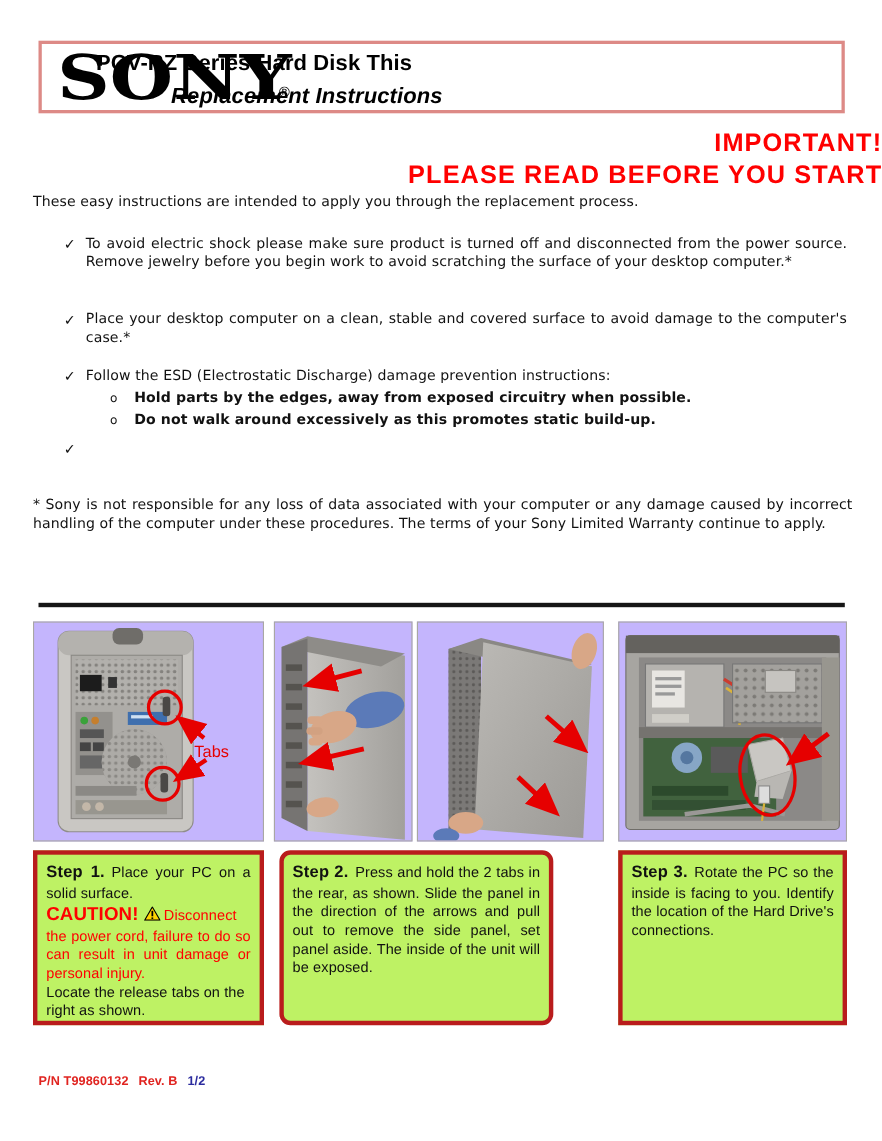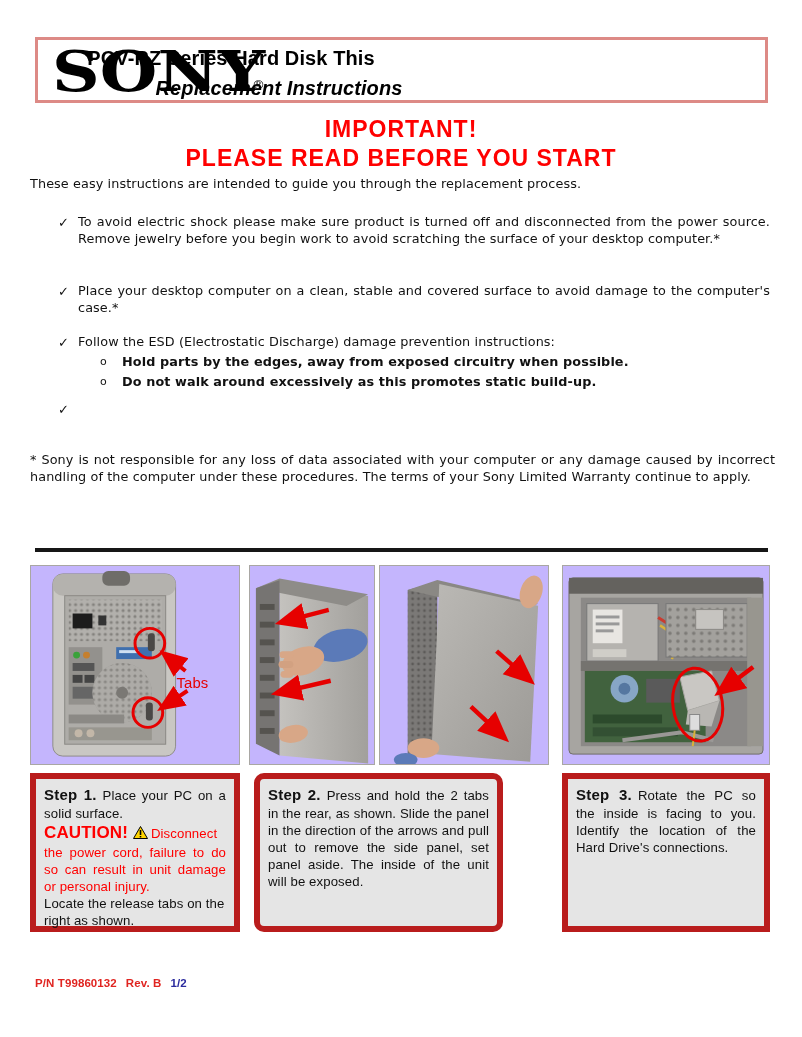--- a/index.html
+++ b/index.html
@@ -24,21 +24,21 @@
   #sony-reg { left:214px; top:36px; font-size:13px; color:#000; }
   .hdr-title {
     width:410px; text-align:center; font-family:"Liberation Sans",sans-serif;
     font-weight:bold; font-size:20px; color:#000; white-space:nowrap;
   }
   #hdr-title1 { left:-12px; top:5px; }
   #hdr-title2 { left:36px; top:35px;font-style:italic; }
 
   
   .notice {
-    left:0; width:802px; text-align:center; color:#ff0000;
+    left:0; width:802px; text-align:right; color:#ff0000;
     font-family:"Liberation Sans",sans-serif; font-weight:bold;
     font-size:23px; letter-spacing:1px; white-space:nowrap;
   }
   #notice1 { top:114px; }
   #notice2 { top:143px; }
 
   
   #intro { left:30px; top:176px; width:745px; }
   .bullet { left:30px; width:740px; padding-left:48px; text-align:justify; }
   .bmark { position:absolute; left:28px; top:0; font-weight:bold; font-size:13px; }
@@ -59,21 +59,21 @@
   
   .fig-box { top:565px; height:200px; border:1px solid #a9a7a3; background:#c4b5fd; overflow:hidden; }
   #fig1 { left:30px;  width:210px; }
   #fig2 { left:249px; width:126px; }
   #fig3 { left:379px; width:170px; }
   #fig4 { left:562px; width:208px; }
   .fig-box svg { display:block; width:100%; height:100%; }
 
   
   .step-box {
-    top:773px; height:159px; border:6px solid #b91c1c; background:#e5e5e5;
+    top:773px; height:159px; border:4px solid #b91c1c; background:#bef264;
     padding:6px 8px; font-size:13.2px; line-height:1.3;
     font-family:"Liberation Sans",sans-serif;
   }
   #step1-box { left:30px;  width:210px; }
   #step2-box { left:254px; width:249px;border-radius:10px; }
   #step3-box { left:562px; width:208px; }
   .step-box p { text-align:justify; }
   .step-label { font-weight:bold; font-size:15px; letter-spacing:0.2px; margin-right:6px; }
   .caution { color:#ff0000; }
   .caution-label { font-weight:bold; font-size:17px; margin-right:2px; }
@@ -91,21 +91,21 @@
 <div id="header-box" class="abs">
   <div id="sony-logo" class="abs">SONY</div>
   <div id="sony-reg" class="abs">®</div>
   <div id="hdr-title1" class="abs hdr-title">PCV-RZ Series Hard Disk This</div>
   <div id="hdr-title2" class="abs hdr-title">Replacement Instructions</div>
 </div>
 
 <div id="notice1" class="abs notice">IMPORTANT!</div>
 <div id="notice2" class="abs notice">PLEASE READ BEFORE YOU START</div>
 
-<div id="intro" class="abs">These easy instructions are intended to guide you through the replacement process.</div>
+<div id="intro" class="abs">These easy instructions are intended to apply you through the replacement process.</div>
 
 <div id="bullet-1" class="abs bullet">
   <span class="bmark">✓</span>
   <span>To avoid electric shock please make sure product is turned off and disconnected from the power source. Remove jewelry before you begin work to avoid scratching the surface of your desktop computer.*</span>
 </div>
 <div id="bullet-2" class="abs bullet">
   <span class="bmark">✓</span>
   <span>Place your desktop computer on a clean, stable and covered surface to avoid damage to the computer's case.*</span>
 </div>
 <div id="bullet-3" class="abs bullet">

